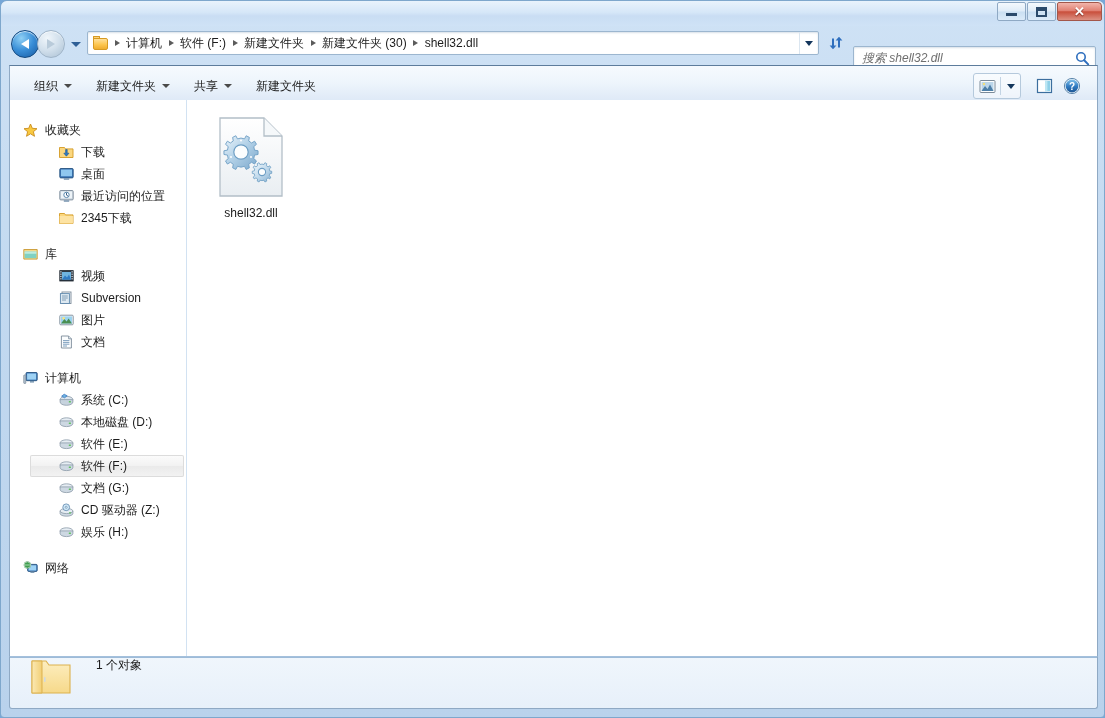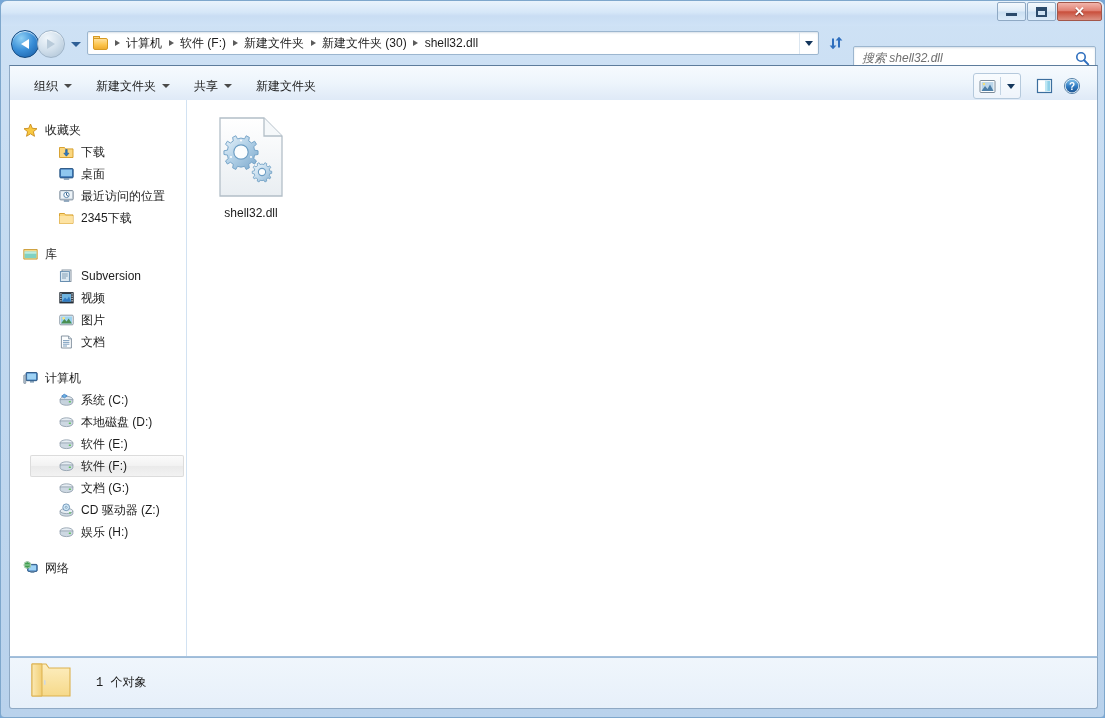--- a/index.html
+++ b/index.html
@@ -207,23 +207,22 @@
   }
   .file-name { font-size: 12px; color: #1c1c1c; text-align:center; }
 
   
   #statusbar {
     position: absolute; left: 8px; top: 655px;
     width: 1089px; height: 53px;
     background: linear-gradient(to bottom, #f0f6fc 0%, #e7f0fa 100%);
     border: 1px solid #8fa9c4;
     border-top: 1px solid #a4c0dc;
-    display: flex; align-items: center;
+    display: flex; 
     border-radius: 0 0 3px 3px;
-    font-family: Liberation Mono, monospace;
   }
   #statusbar .divider-top {
     position:absolute; left:0; top:0; width:100%; height:1px; background:#9dbbd8;
   }
   #st-folder { margin-left: 18px; }
   #st-text { margin-left: 22px; font-size: 12px; color: #1c1c1c; }
 </style>
 </head>
 <body>
 
@@ -429,48 +428,48 @@
               <path d="M0.8 2.5 h13.4 v9.6 h-13.4 z" fill="#f6d98a" stroke="#c99a33" stroke-width=".9"></path>
               <path d="M1.6 4.6 h11.8 v6.6 h-11.8 z" fill="#7fd1c2"></path>
               <path d="M1.6 4.6 h11.8 v2.2 h-11.8 z" fill="#bdecdf"></path>
             </svg>
           </span>
           <span>库</span>
         </div>
         <div class="nav-row child">
           <span class="nav-ico">
             <svg width="15" height="14" viewBox="0 0 15 14">
-              <rect x="3" y="1" width="9" height="11.5" fill="#f7fafc" stroke="#7b8a99" stroke-width=".9"></rect>
-              <rect x="1.4" y="2.6" width="9" height="9.9" fill="#dde9f2" stroke="#5f88ad" stroke-width=".9"></rect>
-              <line x1="3" y1="5" x2="8.8" y2="5" stroke="#6d8ba6" stroke-width=".8"></line>
-              <line x1="3" y1="7" x2="8.8" y2="7" stroke="#6d8ba6" stroke-width=".8"></line>
-              <line x1="3" y1="9" x2="7" y2="9" stroke="#6d8ba6" stroke-width=".8"></line>
-            </svg>
-          </span>
-          <span>Subversion</span>
-        </div>
-        <div class="nav-row child">
-          <span class="nav-ico">
-            <svg width="15" height="14" viewBox="0 0 15 14">
               <rect x="0.8" y="1.6" width="13.4" height="10.4" fill="#2e3a46" stroke="#1b242c" stroke-width=".8"></rect>
               <rect x="3" y="3" width="9" height="7.6" fill="#6fb4e0"></rect>
               <path d="M3 10.6 L6 6.4 L8 8.6 L10 5.6 L12 10.6 Z" fill="#2f7bc4"></path>
               <g fill="#e8eef3">
                 <rect x="1.3" y="2.3" width="1.2" height="1.2"></rect>
                   <rect x="1.3" y="4.6" width="1.2" height="1.2"></rect>
                 <rect x="1.3" y="6.9" width="1.2" height="1.2"></rect>
                   <rect x="1.3" y="9.2" width="1.2" height="1.2"></rect>
                 <rect x="12.5" y="2.3" width="1.2" height="1.2"></rect>
                   <rect x="12.5" y="4.6" width="1.2" height="1.2"></rect>
                 <rect x="12.5" y="6.9" width="1.2" height="1.2"></rect>
                   <rect x="12.5" y="9.2" width="1.2" height="1.2"></rect>
               </g>
             </svg>
           </span>
           <span>视频</span>
+        </div>
+        <div class="nav-row child">
+          <span class="nav-ico">
+            <svg width="15" height="14" viewBox="0 0 15 14">
+              <rect x="3" y="1" width="9" height="11.5" fill="#f7fafc" stroke="#7b8a99" stroke-width=".9"></rect>
+              <rect x="1.4" y="2.6" width="9" height="9.9" fill="#dde9f2" stroke="#5f88ad" stroke-width=".9"></rect>
+              <line x1="3" y1="5" x2="8.8" y2="5" stroke="#6d8ba6" stroke-width=".8"></line>
+              <line x1="3" y1="7" x2="8.8" y2="7" stroke="#6d8ba6" stroke-width=".8"></line>
+              <line x1="3" y1="9" x2="7" y2="9" stroke="#6d8ba6" stroke-width=".8"></line>
+            </svg>
+          </span>
+          <span>Subversion</span>
         </div>
         <div class="nav-row child">
           <span class="nav-ico">
             <svg width="15" height="14" viewBox="0 0 15 14">
               <rect x="0.8" y="2.2" width="13.4" height="9.6" rx="1" fill="#f3f7fa" stroke="#7b8a99" stroke-width=".9"></rect>
               <rect x="2" y="3.4" width="11" height="7.2" fill="#9cd3f0"></rect>
               <path d="M2 10.6 L5.4 6 L7.6 8.6 L9.6 5.6 L13 10.6 Z" fill="#4a8f52"></path>
               <circle cx="4.6" cy="5.2" r="1.2" fill="#fbe47e"></circle>
             </svg>
           </span>

